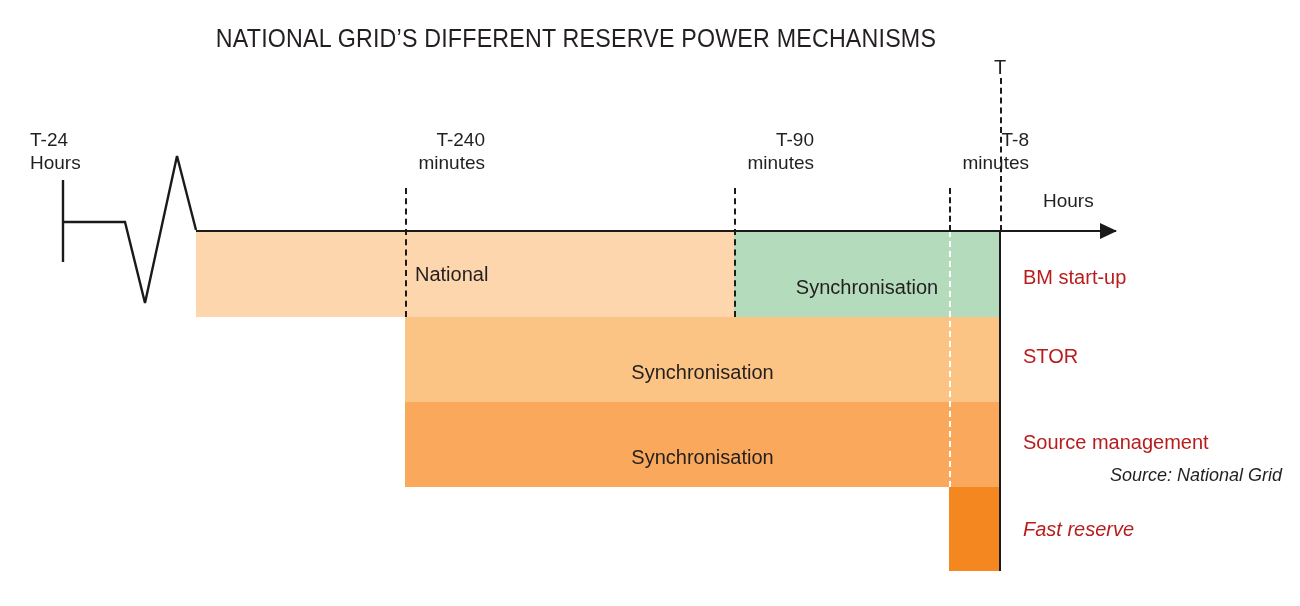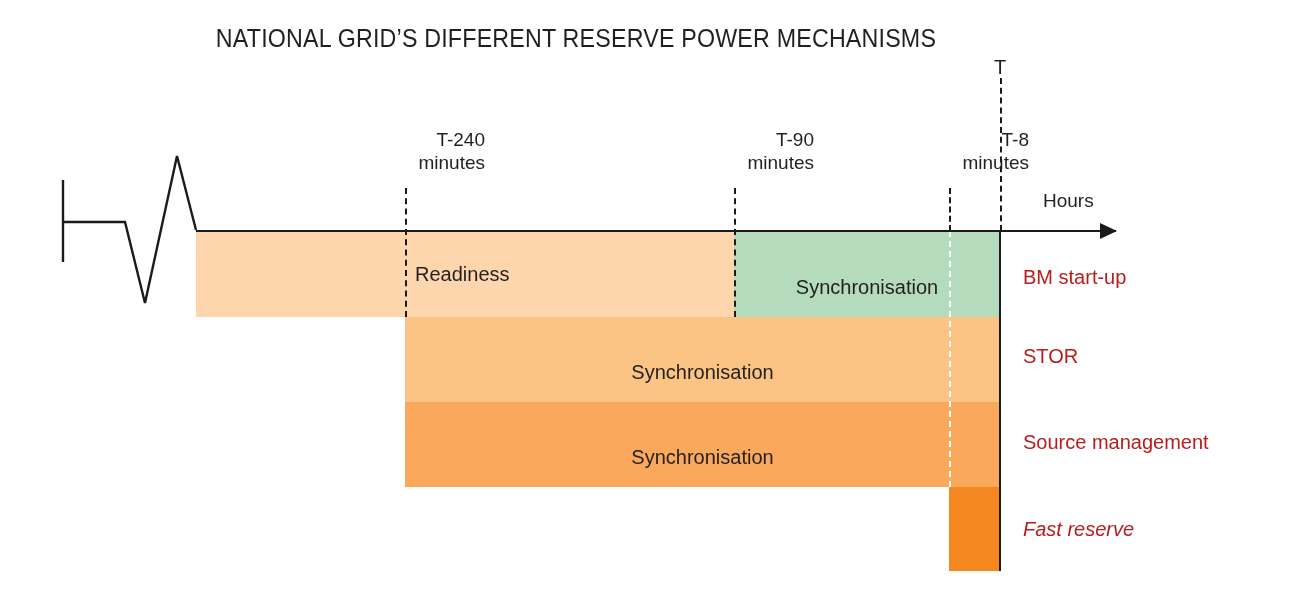--- a/index.html
+++ b/index.html
@@ -64,21 +64,21 @@
   .tl-t{left:960px;top:56px;font-size:20px;width:80px;text-align:center;}
 </style>
 </head>
 <body>
 
 <div class="stage">
 
   <div class="abs" id="chart-title">NATIONAL GRID’S DIFFERENT RESERVE POWER MECHANISMS</div>
 
   <div class="bar abs" style="left:196px;top:231px;width:538px;height:86px;background:#FDD6AE;">
-    <div class="bar-text left" style="left:209px;width:329px;">Readiness</div>
+    <div class="bar-text left" style="left:209px;width:329px;">National</div>
   </div>
   <div class="bar abs" style="left:734px;top:231px;width:266px;height:86px;background:#B4DCBC;">
     <div class="bar-text center">Synchronisation</div>
   </div>
 
   <div class="bar abs" style="left:405px;top:317px;width:595px;height:85px;background:#FBC384;">
     <div class="bar-text center">Synchronisation</div>
   </div>
 
   <div class="bar abs" style="left:405px;top:402px;width:595px;height:85px;background:#F9A85C;">
@@ -101,20 +101,24 @@
 
   <div class="abs axis-line"></div>
   <div class="abs arrow-head"></div>
   <div class="abs" id="time-label">Hours</div>
 
   <svg class="abs zigzag" width="150" height="160" viewBox="0 0 150 160">
     <path d="M 8 30 L 8 112" stroke="#1a1a1a" stroke-width="2.4" fill="none"></path>
     <path d="M 8 72 L 70 72 L 90 153 L 122 6 L 141 80" stroke="#1a1a1a" stroke-width="2.4" fill="none" stroke-linejoin="miter" stroke-linecap="butt"></path>
   </svg>
 
+  <div class="abs tick-label" style="left:30px;top:128px;width:110px;text-align:left;">
+    <span>T-24</span>
+    <span class="l2">Hours</span>
+  </div>
 
   <div class="abs tick-label" style="left:325px;top:128px;width:160px;">
     <span>T-240</span>
     <span class="l2">minutes</span>
   </div>
 
   <div class="abs tick-label" style="left:654px;top:128px;width:160px;">
     <span>T-90</span>
     <span class="l2">minutes</span>
   </div>
@@ -124,14 +128,15 @@
     <span class="l2">minutes</span>
   </div>
 
   <div class="abs tl-t">T</div>
 
   <div class="abs row-label" style="top:266px;">BM start-up</div>
   <div class="abs row-label" style="top:345px;">STOR</div>
   <div class="abs row-label" style="top:431px;">Source management</div>
   <div class="abs row-label" style="top:518px;font-style:italic;">Fast reserve</div>
 
+  <div class="abs" id="source-note">Source: National Grid</div>
 
 </div>
 
 </body></html>

